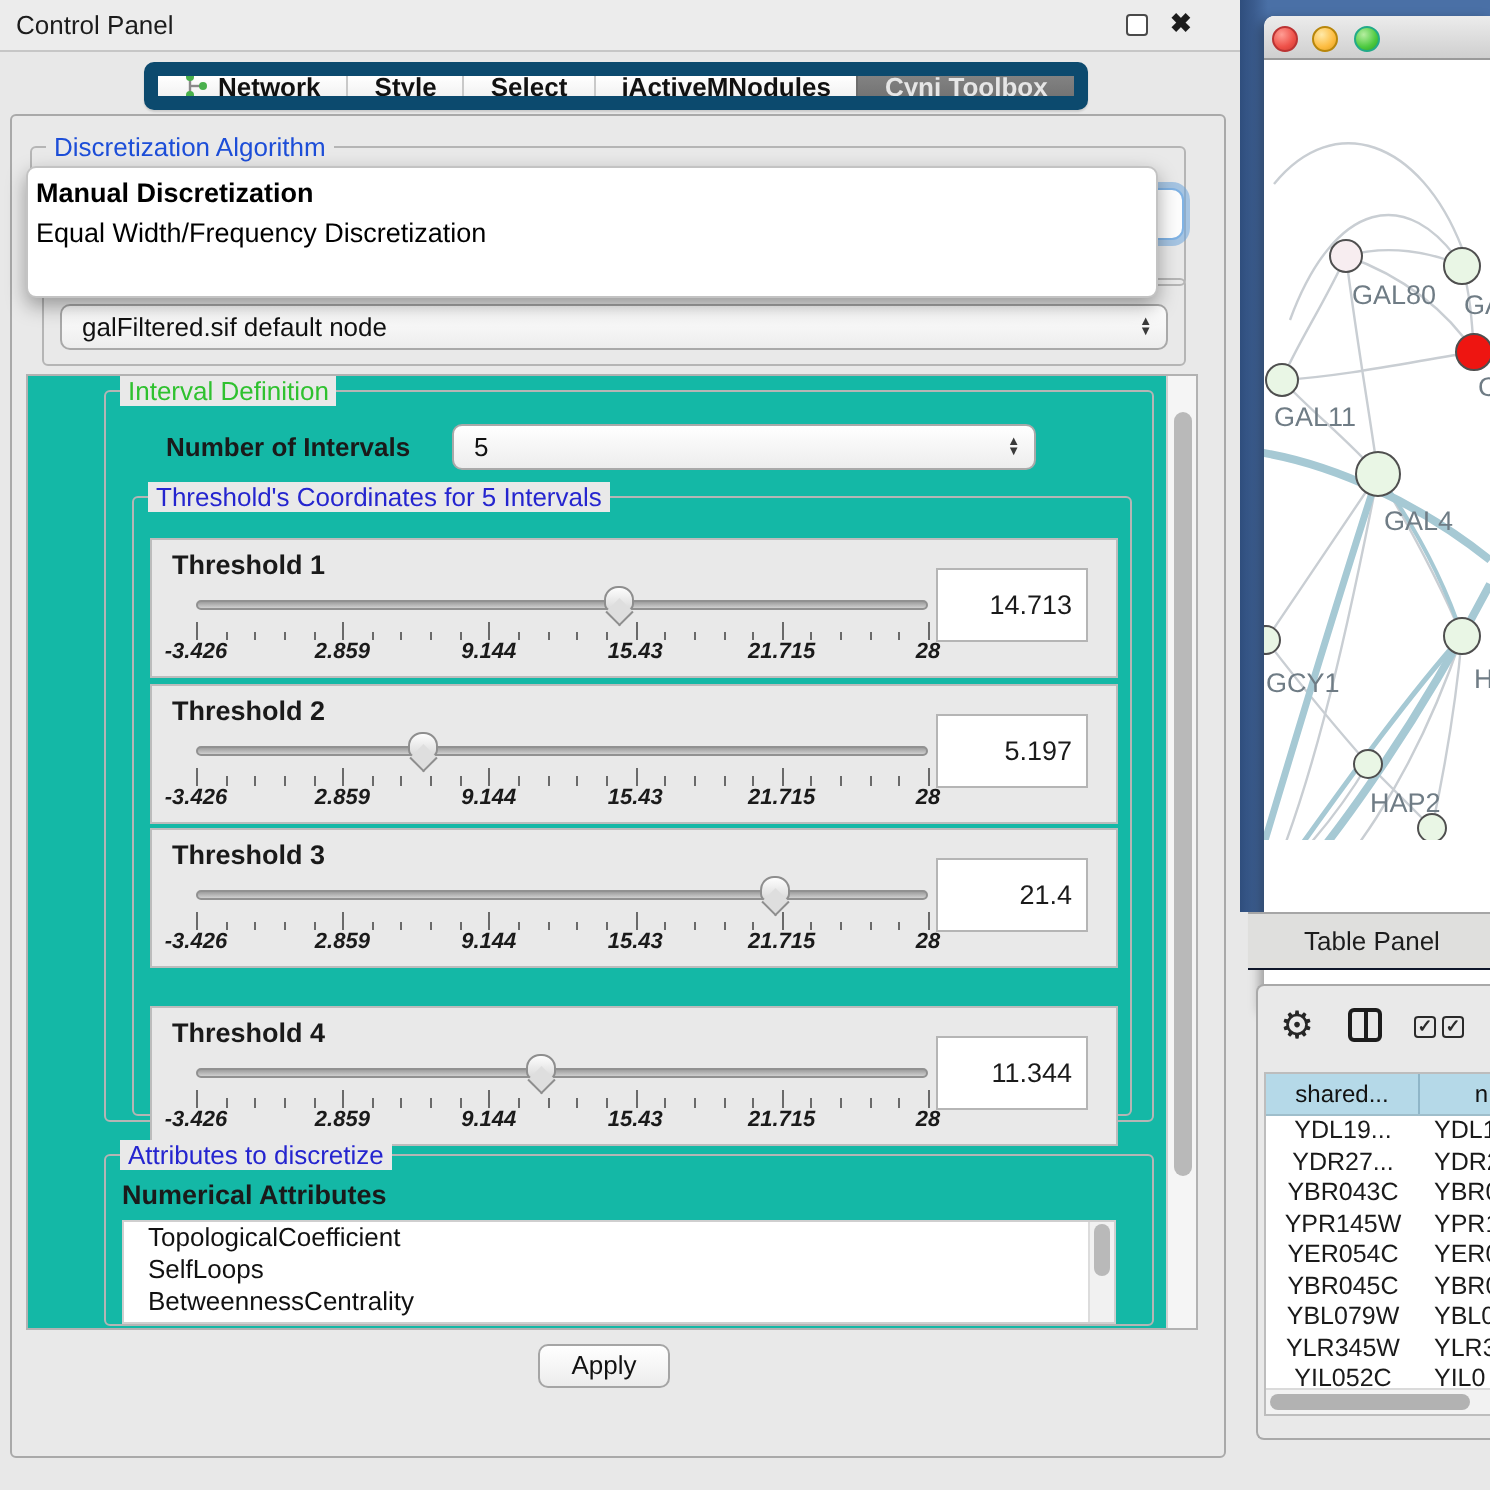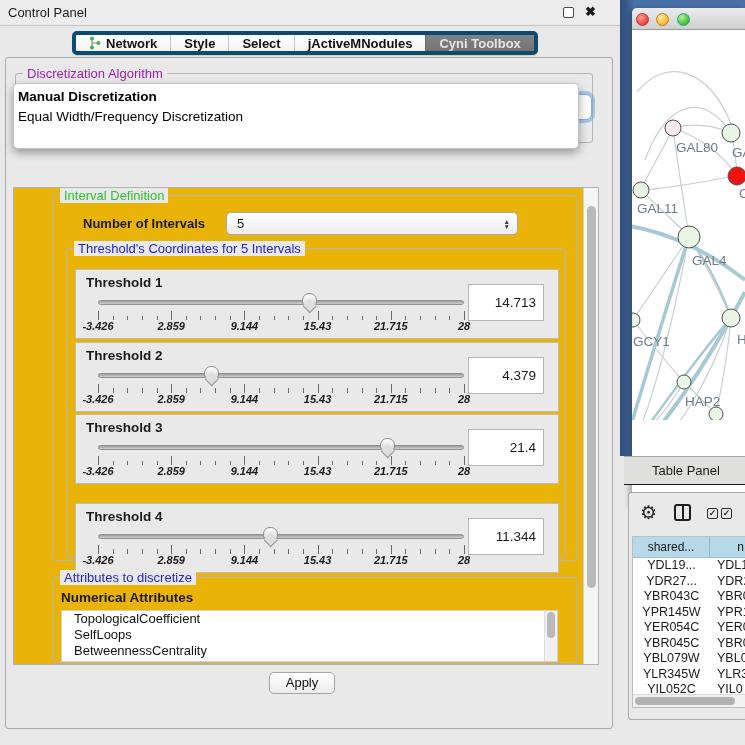--- a/index.html
+++ b/index.html
@@ -7,54 +7,54 @@
   body { font-family:"Liberation Sans", sans-serif; background:#e8e8e8; position:relative; font-size:13px; color:#1a1a1a; }
 
   
   #left-panel { position:absolute; left:0; top:0; width:620px; height:745px; background:#e8e8e8; }
   .titlebar { position:absolute; left:0; top:0; width:620px; height:26px; background:#ececec; border-bottom:1px solid #c6c6c6; }
   .titlebar .tb-title { position:absolute; left:8px; top:5px; font-size:13px; color:#1c1c1c; }
   .float-icon { position:absolute; left:563px; top:7px; width:11px; height:11px; border:1.5px solid #4a4a4a; border-radius:2px; background:#fff; }
   .close-icon { position:absolute; left:585px; top:4px; font-size:13px; font-weight:bold; color:#1c1c1c; }
 
   
-  .seg-bar { position:absolute; display:flex; background:#a3a3a3; border:4px solid #0c4a6e; border-radius:5px; overflow:hidden; box-shadow:0 1px 1px rgba(0,0,0,0.12); }
+  .seg-bar { position:absolute; display:flex; background:#a3a3a3; border:7px solid #0c4a6e; border-radius:5px; overflow:hidden; box-shadow:0 1px 1px rgba(0,0,0,0.12); }
   .seg { display:flex; align-items:center; justify-content:center; gap:5px; padding:0 13px; font-size:13px; font-weight:600; color:#111; background:linear-gradient(#ffffff,#f2f2f2); border-left:1px solid #c9c9c9; white-space:nowrap; cursor:default; }
   .seg:first-child { border-left:none; }
   .seg.sel { background:linear-gradient(#828282,#747474); color:#e6e6e6; border-left-color:#6c6c6c; }
 
   #top-tabs { left:72px; top:31px; height:24px; }
 
   .net-glyph { width:12px; height:14px; display:inline-block; }
 
   
   .outer-box { position:absolute; left:5px; top:57px; width:608px; height:672px; border:1px solid #a9a9a9; border-radius:3px; background:#e9e9e9; }
 
   .group-box { position:absolute; border:1px solid #b5b5b5; border-radius:3px; }
   .group-title { position:absolute; top:-8px; left:7px; background:#e9e9e9; padding:0 4px; font-size:13px; line-height:15px; }
   .gt-green { color:#2fc12f; }
   .gt-blue  { color:#2525cf; }
-  .gt-dim   { color:#a21caf; }
+  .gt-dim   { color:#1d4ed8; }
   .gt-dark  { color:#222; }
 
   .algo-group { left:9px; top:15px; width:578px; height:70px; }
   .focus-combo { position:absolute; left:548px; top:36px; width:38px; height:26px; background:#fdfdfd; border:1px solid #7fb2e4; border-radius:6px; box-shadow:0 0 0 3px rgba(110,165,220,0.55); }
 
   .popup { position:absolute; left:7px; top:25px; width:566px; height:66px; background:#fff; border:1px solid #c3c3c3; border-radius:5px; box-shadow:0 4px 10px rgba(0,0,0,0.35); z-index:5; padding-top:3px; }
   .popup-line { height:20px; line-height:20px; font-size:13.5px; padding:0 4px; }
   .popup-ph { text-align:center; color:#b9b9b9; }
   .popup-opt { color:#000; }
   .popup-opt.bold { font-weight:bold; }
 
   .td-group { left:15px; top:81px; width:572px; height:44px; }
   .combo { position:absolute; background:linear-gradient(#ffffff,#ededed); border:1px solid #a9a9a9; border-radius:5px; display:flex; align-items:center; font-size:13px; color:#111; padding-left:10px; }
   .combo .arrows { position:absolute; right:7px; top:50%; transform:translateY(-50%); display:flex; flex-direction:column; align-items:center; font-size:6.5px; line-height:5.5px; color:#3a3a3a; }
   .td-combo { left:8px; top:12px; width:554px; height:23px; }
 
-  .scroll-area { position:absolute; left:7px; top:129px; width:586px; height:478px; border:1px solid #b2b2b2; background:#eab308; overflow:hidden; }
+  .scroll-area { position:absolute; left:7px; top:129px; width:586px; height:478px; border:1px solid #b2b2b2; background:#14b8a6; overflow:hidden; }
   .v-scrollbar { position:absolute; right:0; top:0; width:15px; height:478px; background:#f5f5f5; border-left:1px solid #d0d0d0; }
   .v-scrollbar .thumb { position:absolute; left:2.5px; top:18px; width:9px; height:382px; border-radius:5px; background:#b9b9b9; }
 
   .interval-group { left:38px; top:7px; width:525px; height:366px; }
   .numint-label { position:absolute; left:30px; top:20px; font-weight:bold; font-size:13px; }
   .numint-combo { left:173px; top:16px; width:292px; height:23px; }
 
   .thr-group { left:13px; top:52px; width:500px; height:310px; }
   .thr-box { position:absolute; left:8px; width:484px; height:70px; border:1px solid #bcbcbc; background:#e9e9e9; }
   .thr-label { position:absolute; left:10px; top:5px; font-weight:bold; font-size:13.5px; }
@@ -151,20 +151,30 @@
     </div>
     <div class="focus-combo"></div>
 
     <div class="popup">
       <div id="popup-options">
           <div class="popup-line popup-opt bold">Manual Discretization</div>
           <div class="popup-line popup-opt">Equal Width/Frequency Discretization</div>
         </div>
     </div>
 
+    <div class="group-box td-group">
+      <span class="group-title gt-dark">Table Data</span>
+      <div class="combo td-combo">
+        <span>galFiltered.sif default node</span>
+        <span class="arrows">
+            <span>▲</span>
+            <span>▼</span>
+          </span>
+      </div>
+    </div>
 
     <div class="scroll-area">
 
       <div class="group-box interval-group">
         <span class="group-title gt-green">Interval Definition</span>
         <span class="numint-label">Number of Intervals</span>
         <div class="combo numint-combo">
           <span>5</span>
           <span class="arrows">
               <span>▲</span>
@@ -250,21 +260,21 @@
                   <span style="left: 100%; height: 9px;"></span>
                 </div>
                 <div class="tick-labels">
                   <span style="left: 0%;">-3.426</span>
                   <span style="left: 20%;">2.859</span>
                   <span style="left: 40%;">9.144</span>
                   <span style="left: 60%;">15.43</span>
                   <span style="left: 80%;">21.715</span>
                   <span style="left: 100%;">28</span>
                 </div>
-                <div class="thr-value">4.379</div>
+                <div class="thr-value">5.197</div>
               </div>
               <div class="thr-box" style="top: 165px;">
                 <div class="thr-label">Threshold 3</div>
                 <div class="thr-track"></div>
                 <div class="thr-handle" style="left: 303.64px;"></div>
                 <div class="ticks">
                   <span style="left: 0%; height: 9px;"></span>
                   <span style="left: 4%; height: 4.5px;"></span>
                   <span style="left: 8%; height: 4.5px;"></span>
                   <span style="left: 12%; height: 4.5px;"></span>

